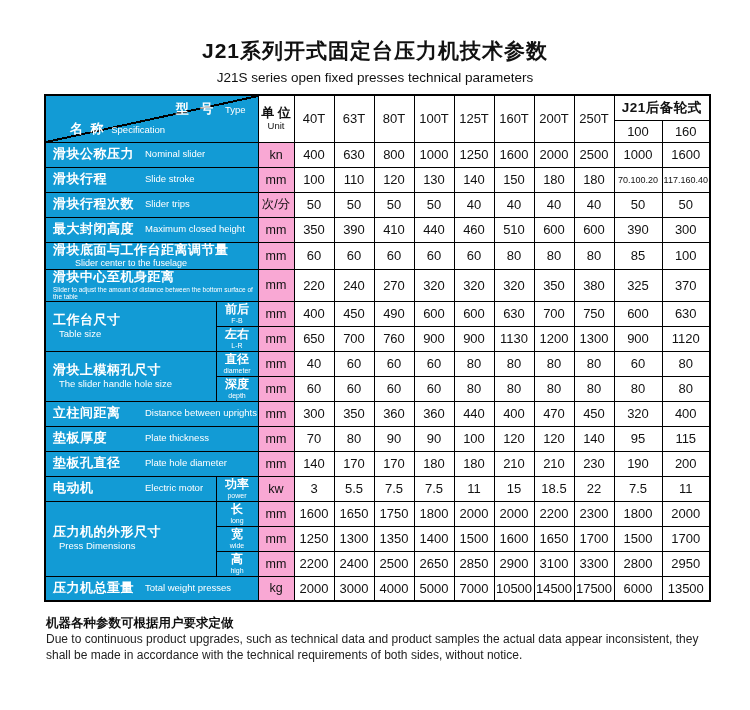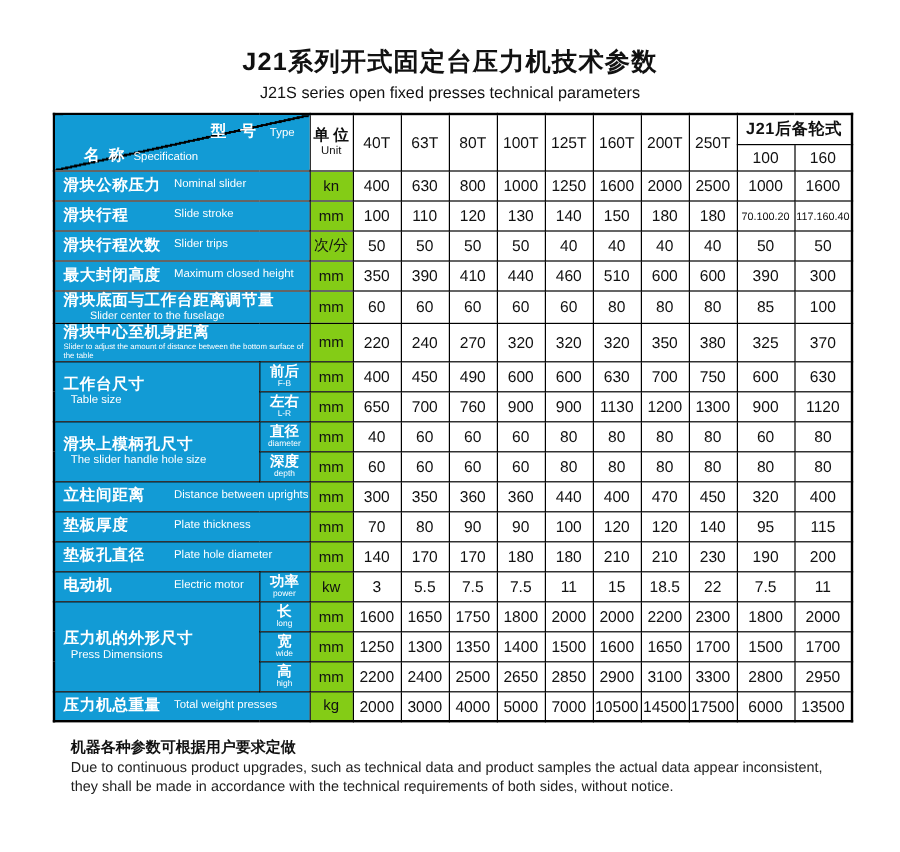--- a/index.html
+++ b/index.html
@@ -47,26 +47,26 @@
   .lab.block .zh,  .lab.block .en { display:block; }
   .lab.stacked .en { padding-left:22px; font-size:9px; margin-top:1px; }
   .lab.stacked.tiny .en { padding-left:0; font-size:6.5px; margin-top:1px; }
   .lab.block .en { padding-left:6px; margin-top:1px; }
 
   td.sub-label { background:var(--accent); color:#fff; text-align:center;
       vertical-align:middle; line-height:1; }
   td.sub-label .zh { display:block; font-size:12px; font-weight:700; }
   td.sub-label .en { display:block; font-size:7px; margin-top:2px; }
 
-  td.unit-cell  { text-align:center; font-size:12.5px; background:#84cc16; }
+  td.unit-cell  { text-align:center; font-size:12.5px; background:#f9a8d4; }
   td.value-cell { text-align:center; font-size:13px; background:#fff; }
   td.value-cell.small { font-size:9px; }
 
   .notes { margin:13px 0 0 46px; width:660px; }
-  .notes p { margin:1px 13px; line-height:1.28; }
+  .notes p { margin:1px 0; line-height:1.28; }
   .note-zh { font-size:12.5px; font-weight:700; }
   .note-en { font-size:12px; font-weight:400; color:#222; }
 </style>
 </head>
 <body>
 
 <div class="page">
   <h1 class="title">J21系列开式固定台压力机技术参数</h1>
   <div class="subtitle">J21S series open fixed presses technical parameters</div>
 

